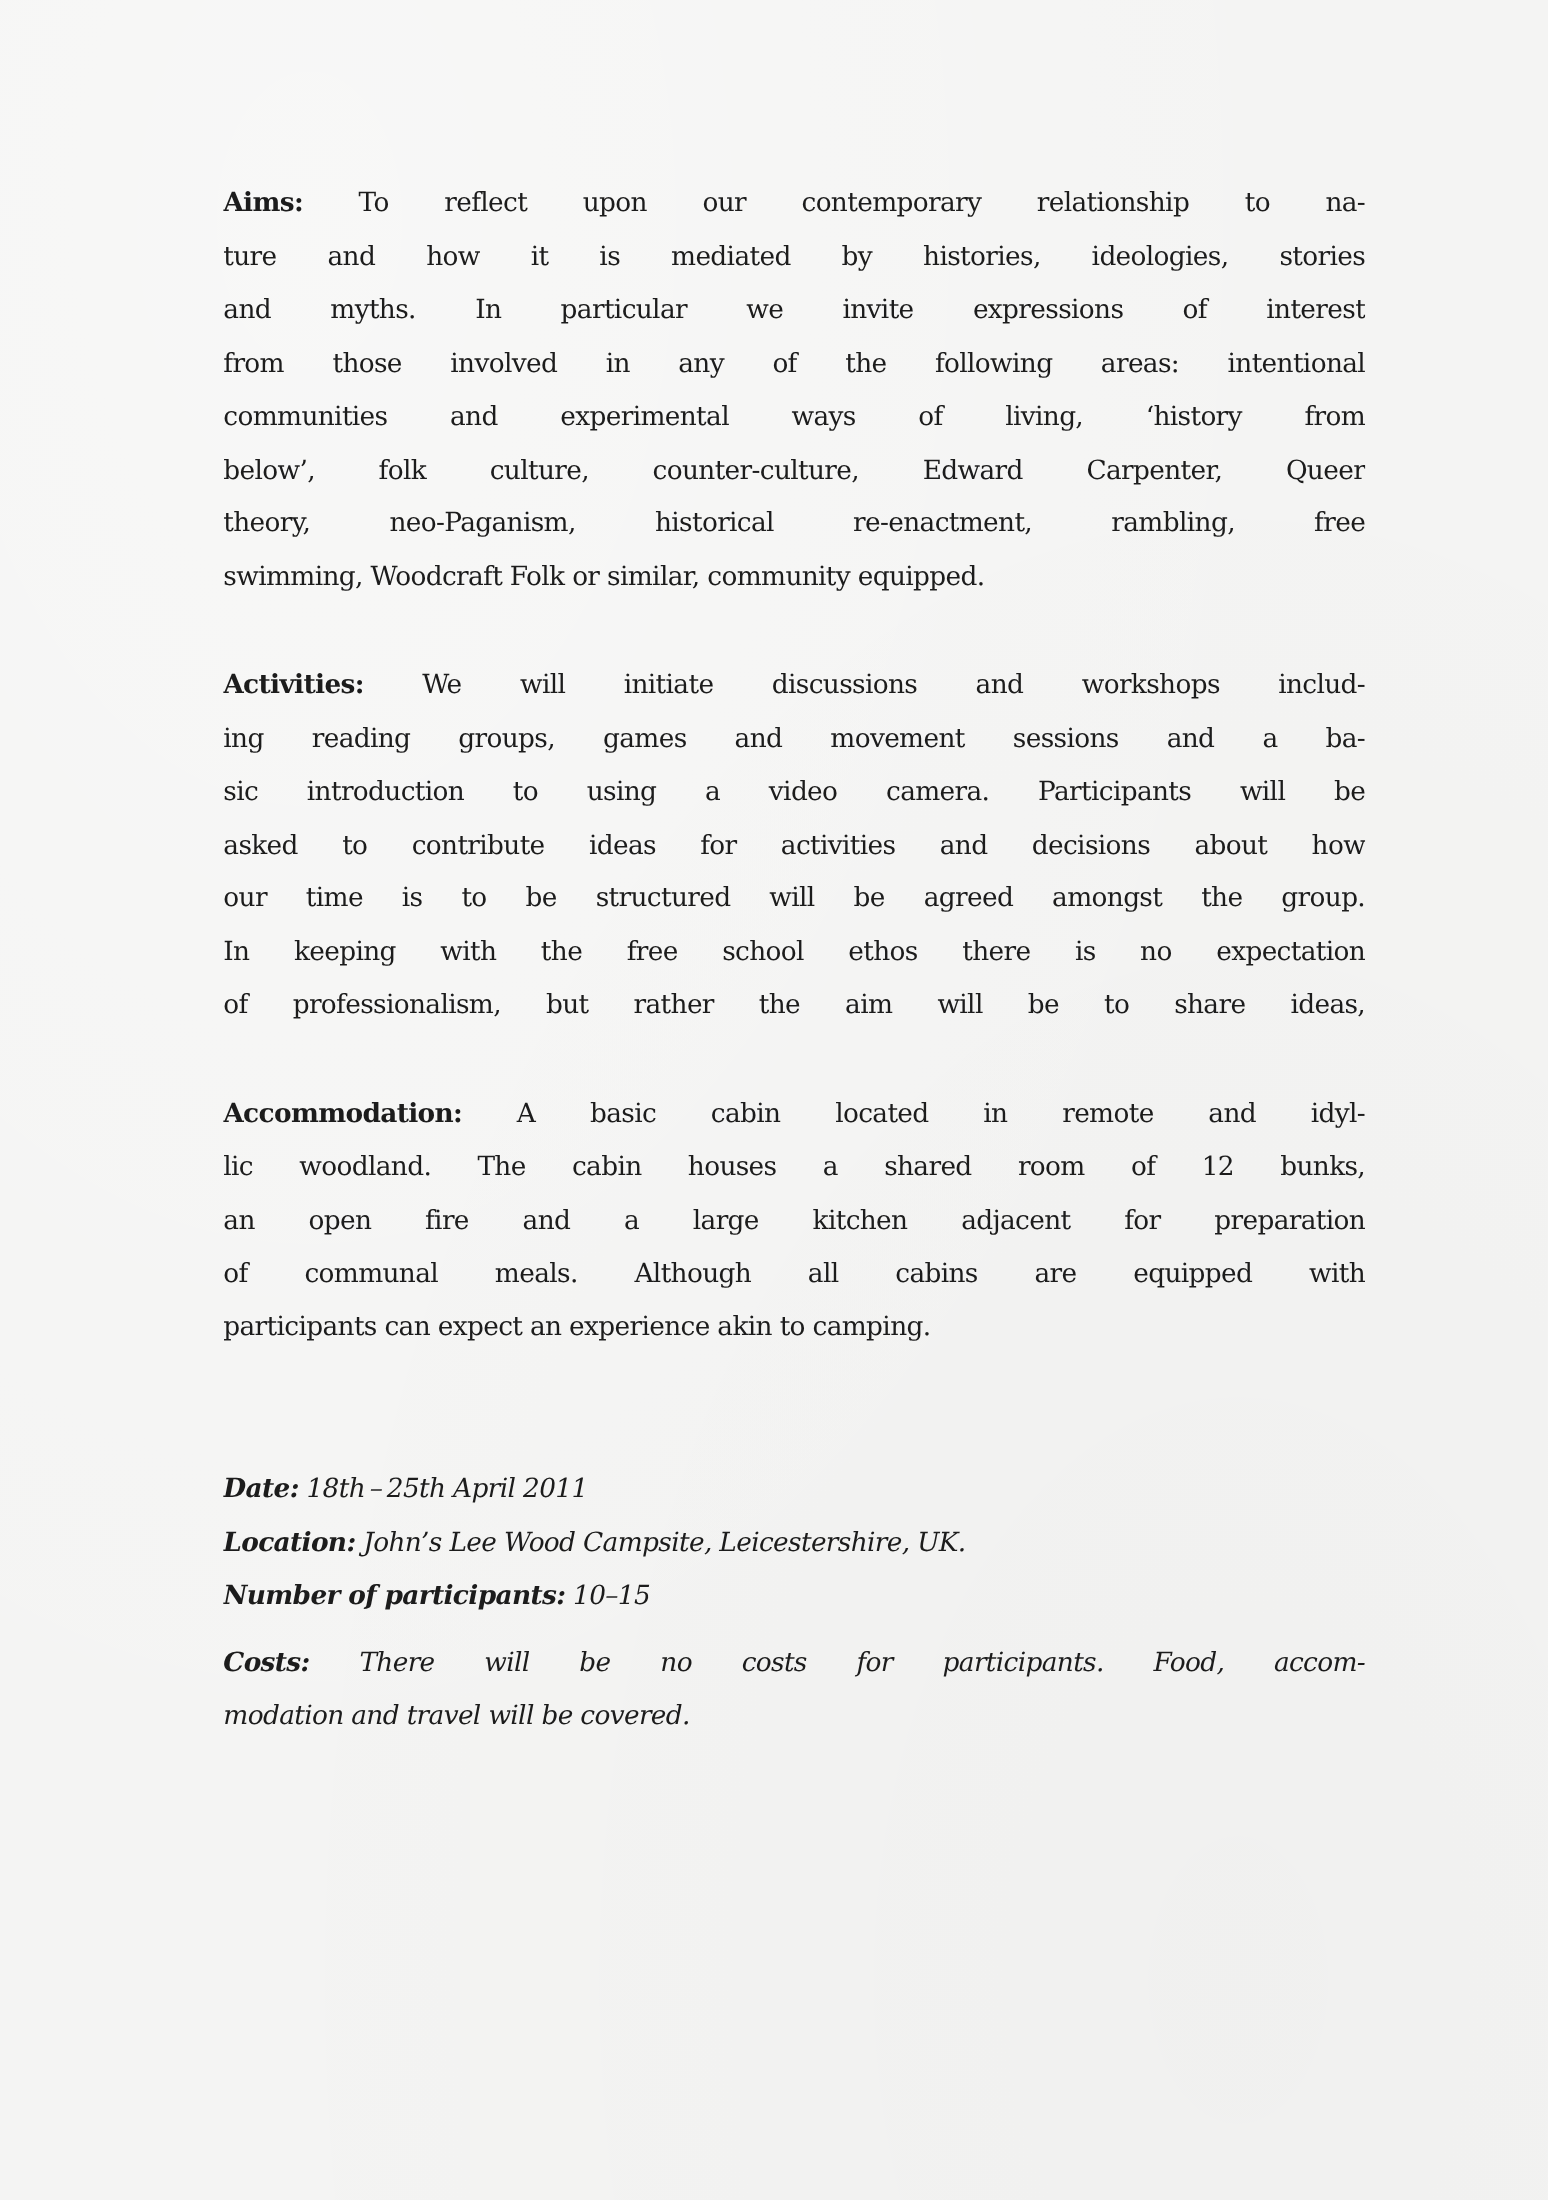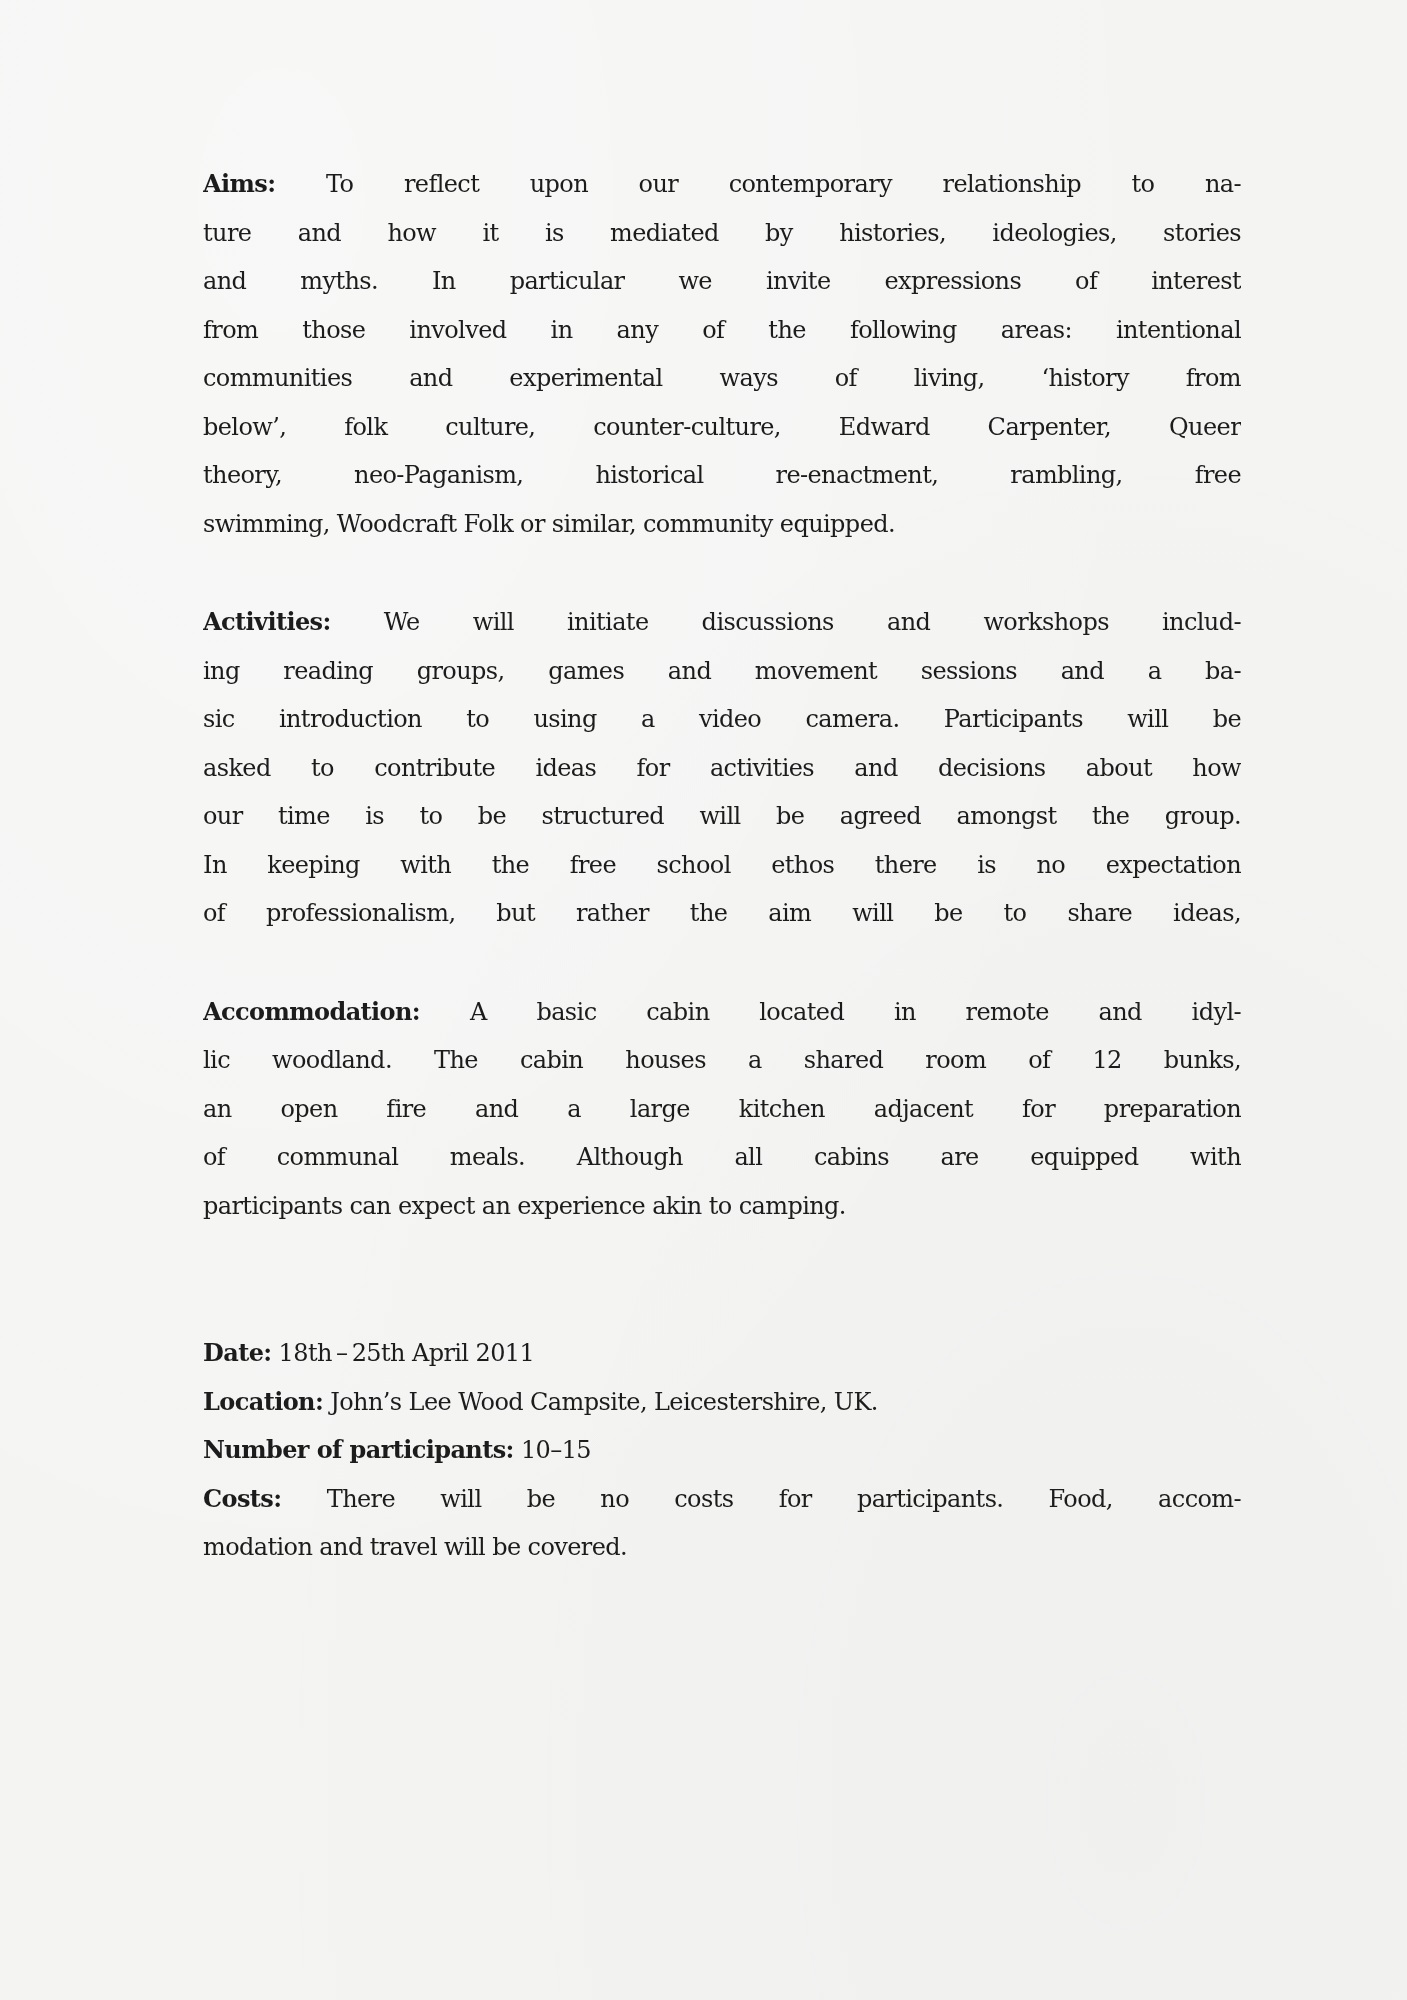--- a/index.html
+++ b/index.html
@@ -43,23 +43,25 @@
       text-align-last: left;
     }
     .label {
       font-weight: bold;
     }
     .gap-1 { height: 50px; }
     .gap-2 { height: 50px; }
     .gap-3 { height: 99px; }
     .details .line {
       text-align-last: left;
+      font-style: italic;
     }
     .details .line.full {
       text-align-last: justify;
+      margin-top: 12px;
     }
   </style>
 </head>
 <body>
 
 <div class="page">
 
   <div class="para">
     <span class="line"><span class="label">Aims:</span><span> To reflect upon our contemporary relationship to na-</span></span>
     <span class="line">ture and how it is mediated by histories, ideologies, stories</span>

